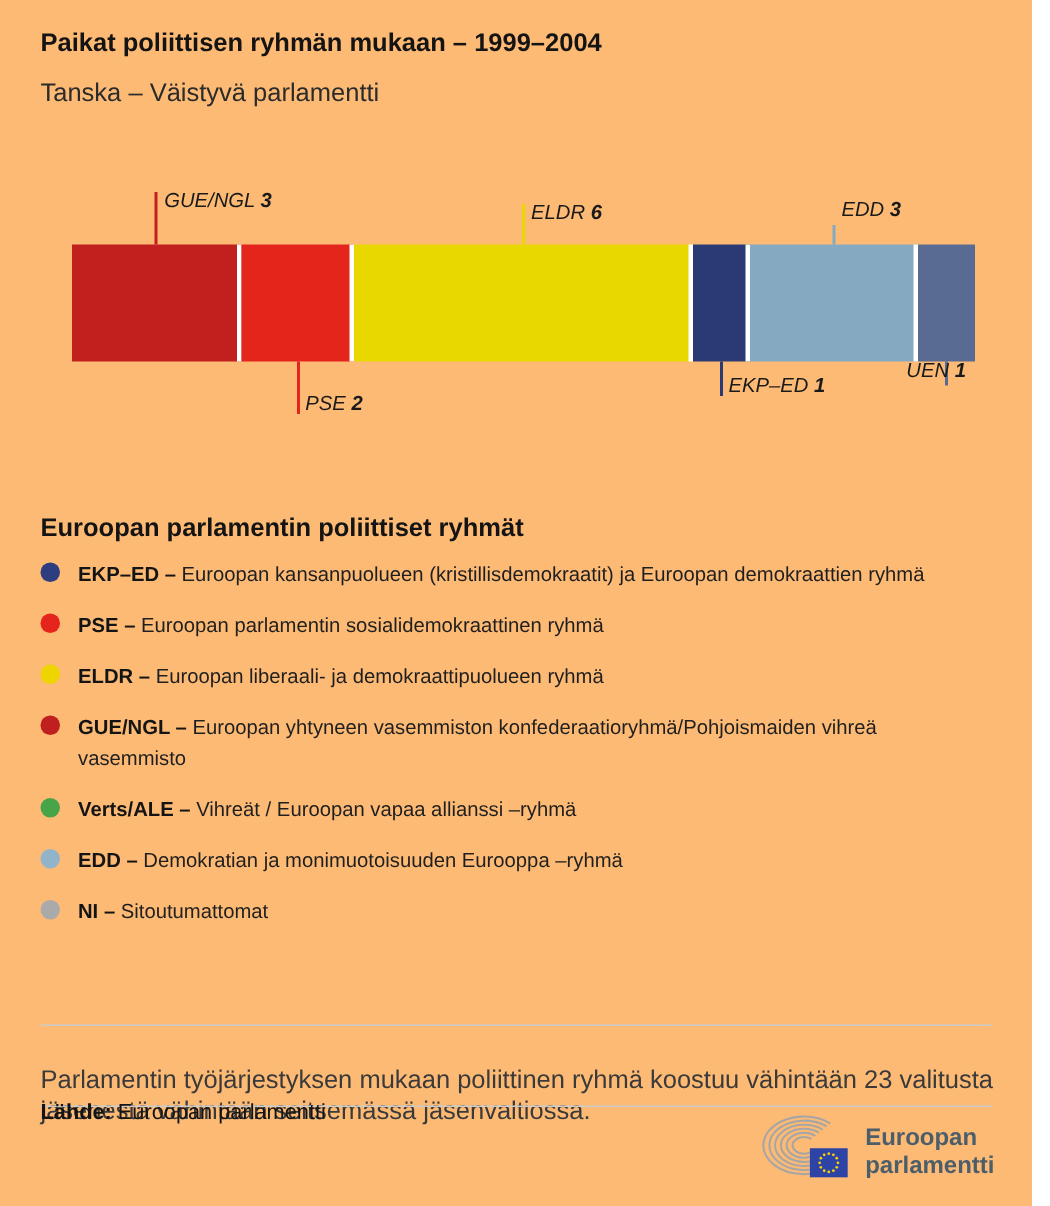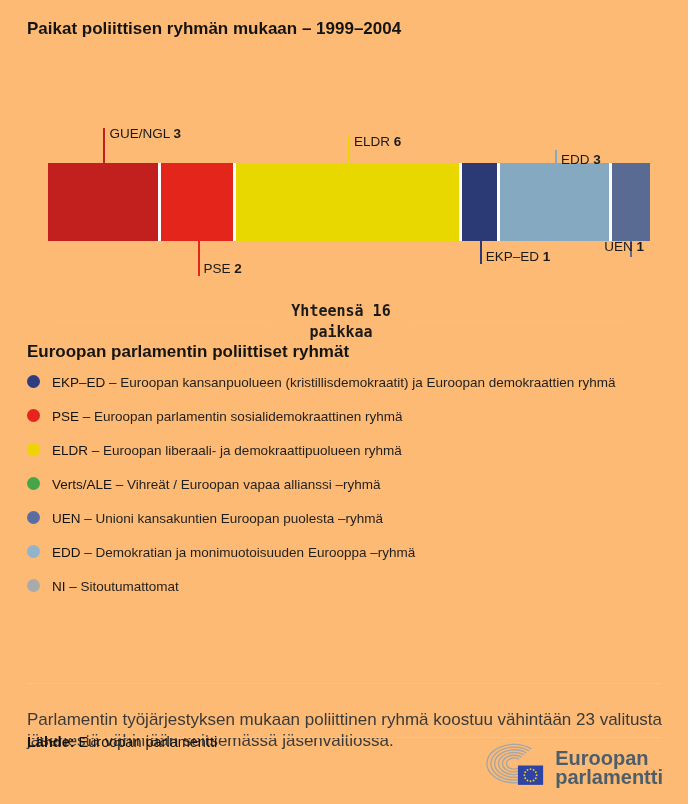--- a/index.html
+++ b/index.html
@@ -2,106 +2,102 @@
 <html><head>
 <meta charset="utf-8">
 <style>
   html,body{margin:0;padding:0;background:#fff;}
   .page{position:relative;width:688px;height:804px;background:#fdba74;
         font-family:"Liberation Sans",sans-serif;color:#1a1a1a;overflow:hidden;}
 
   .chart-title{position:absolute;left:27px;top:19px;font-size:17px;font-weight:700;color:#141414;}
   .chart-subtitle{position:absolute;left:27px;top:52px;font-size:17px;font-weight:400;color:#2b2b2b;}
 
-  .stage{position:absolute;left:0;top:0;width:700px;height:804px;}
+  .stage{position:absolute;left:0;top:0;width:700px;height:804px;font-style:italic;}
   .bar-segment{position:absolute;top:163px;height:78px;box-sizing:border-box;}
   .bar-segment.gapped{border-right:3px solid #fff;}
   .tick{position:absolute;width:2px;}
   .callout{position:absolute;font-size:13.5px;white-space:nowrap;color:#1a1a1a;}
   .callout b{font-weight:700;}
 
   .total-row{position:absolute;left:57px;right:63px;top:301px;display:flex;}
   .total-rule{flex:1;height:1px;background:#c9c9c9;margin-top:20px;}
   .total-text{width:146px;text-align:center;font-family:"DejaVu Sans Mono",monospace;
               font-weight:700;font-size:15px;line-height:21px;color:#1a1a1a;}
 
   .legend-heading{position:absolute;left:27px;top:342px;font-size:17px;font-weight:700;color:#141414;}
   .legend{position:absolute;left:27px;top:372px;width:620px;}
   .legend-row{display:flex;align-items:flex-start;margin-bottom:13px;}
   .legend-dot{width:13px;height:13px;border-radius:50%;flex:0 0 13px;margin-top:3px;}
   .legend-text{margin:0 0 0 12px;width:585px;font-size:13.5px;line-height:21px;color:#1f1f1f;}
-  .legend-text b{font-weight:400;color:#141414;}
+  .legend-text b{font-weight:700;color:#141414;}
 
   .rule{position:absolute;left:27px;right:27px;height:1px;background:#cccccc;}
   .rule.top{top:683px;}
   .rule.bottom{top:737px;}
   .footnote{position:absolute;left:27px;top:692px;width:648px;font-size:17px;line-height:21px;color:#3a3a3a;margin-top:17px;}
 
   .source-line{position:absolute;left:27px;top:734px;font-size:14.5px;color:#141414;}
   .source-line b{font-weight:700;}
 
   .ep-logo{position:absolute;right:25px;top:742px;display:flex;align-items:flex-start;}
   .ep-logo svg{display:block;}
-  .logo-wordmark{margin-left:8px;margin-top:7px;font-size:20px;line-height:19px;font-weight:700;color:#4d5e6b;}
+  .logo-wordmark{margin-left:8px;margin-top:7px;font-size:16px;line-height:19px;font-weight:700;color:#4d5e6b;}
 </style>
 </head>
 <body>
 
 <div class="page">
 
   <div class="chart-title">Paikat poliittisen ryhmän mukaan – 1999–2004</div>
+  <div class="chart-subtitle">Tanska – Väistyvä parlamentti</div>
 
   <div class="stage">
       <div class="bar-segment gapped" style="left: 48px; width: 112.875px; background: rgb(194, 32, 31);"></div>
       <div class="tick" style="left: 103.438px; background: rgb(194, 32, 31); height: 35px; top: 128px;"></div>
       <div class="callout" style="top: 126px; left: 109.438px;"><span>GUE/NGL </span><b>3</b></div>
       <div class="bar-segment gapped" style="left: 160.875px; width: 75.25px; background: rgb(227, 37, 28);"></div>
       <div class="tick" style="left: 197.5px; background: rgb(227, 37, 28); height: 35px; top: 241px;"></div>
       <div class="callout" style="top: 261px; left: 203.5px;"><span>PSE </span><b>2</b></div>
       <div class="bar-segment gapped" style="left: 236.125px; width: 225.75px; background: rgb(233, 215, 0);"></div>
       <div class="tick" style="left: 348px; background: rgb(233, 215, 0); height: 27px; top: 136px;"></div>
       <div class="callout" style="top: 134px; left: 354px;"><span>ELDR </span><b>6</b></div>
       <div class="bar-segment gapped" style="left: 461.875px; width: 37.625px; background: rgb(43, 58, 117);"></div>
       <div class="tick" style="left: 479.688px; background: rgb(43, 58, 117); height: 23px; top: 241px;"></div>
       <div class="callout" style="top: 249px; left: 485.688px;"><span>EKP–ED </span><b>1</b></div>
       <div class="bar-segment gapped" style="left: 499.5px; width: 112.875px; background: rgb(132, 169, 193);"></div>
       <div class="tick" style="left: 554.938px; background: rgb(132, 169, 193); height: 13px; top: 150px;"></div>
-      <div class="callout" style="top: 152px; left: 560.938px;"><span>EDD </span><b>3</b></div>
+      <div class="callout" style="top: 132px; left: 560.938px;"><span>EDD </span><b>3</b></div>
       <div class="bar-segment" style="left: 612.375px; width: 37.625px; background: rgb(89, 106, 147);"></div>
       <div class="tick" style="left: 630.188px; background: rgb(89, 106, 147); height: 16px; top: 241px;"></div>
       <div class="callout" style="top: 239px; right: 56px;"><span>UEN </span><b>1</b></div>
     </div>
 
-  <div class="total-row">
-    <div class="total-rule"></div>
-    <div class="total-text">Yhteensä 16 paikkaa</div>
-    <div class="total-rule"></div>
-  </div>
 
   <div class="legend-heading">Euroopan parlamentin poliittiset ryhmät</div>
   <div class="legend">
       <div class="legend-row">
         <span class="legend-dot" style="background: rgb(45, 61, 128);"></span>
         <p class="legend-text"><b>EKP–ED –</b> Euroopan kansanpuolueen (kristillisdemokraatit) ja Euroopan demokraattien ryhmä</p>
       </div>
       <div class="legend-row">
         <span class="legend-dot" style="background: rgb(229, 36, 30);"></span>
         <p class="legend-text"><b>PSE –</b> Euroopan parlamentin sosialidemokraattinen ryhmä</p>
       </div>
       <div class="legend-row">
         <span class="legend-dot" style="background: rgb(238, 213, 0);"></span>
         <p class="legend-text"><b>ELDR –</b> Euroopan liberaali- ja demokraattipuolueen ryhmä</p>
       </div>
       <div class="legend-row">
+        <span class="legend-dot" style="background: rgb(192, 31, 31);"></span>
+        <p class="legend-text"><b>GUE/NGL –</b> Euroopan yhtyneen vasemmiston konfederaatioryhmä/Pohjoismaiden vihreä vasemmisto</p>
+      </div>
+      <div class="legend-row">
         <span class="legend-dot" style="background: rgb(72, 164, 72);"></span>
         <p class="legend-text"><b>Verts/ALE –</b> Vihreät / Euroopan vapaa allianssi –ryhmä</p>
-      </div>
-      <div class="legend-row">
-        <span class="legend-dot" style="background: rgb(91, 109, 160);"></span>
-        <p class="legend-text"><b>UEN –</b> Unioni kansakuntien Euroopan puolesta –ryhmä</p>
       </div>
       <div class="legend-row">
         <span class="legend-dot" style="background: rgb(146, 180, 203);"></span>
         <p class="legend-text"><b>EDD –</b> Demokratian ja monimuotoisuuden Eurooppa –ryhmä</p>
       </div>
       <div class="legend-row">
         <span class="legend-dot" style="background: rgb(170, 170, 170);"></span>
         <p class="legend-text"><b>NI –</b> Sitoutumattomat</p>
       </div>
     </div>

